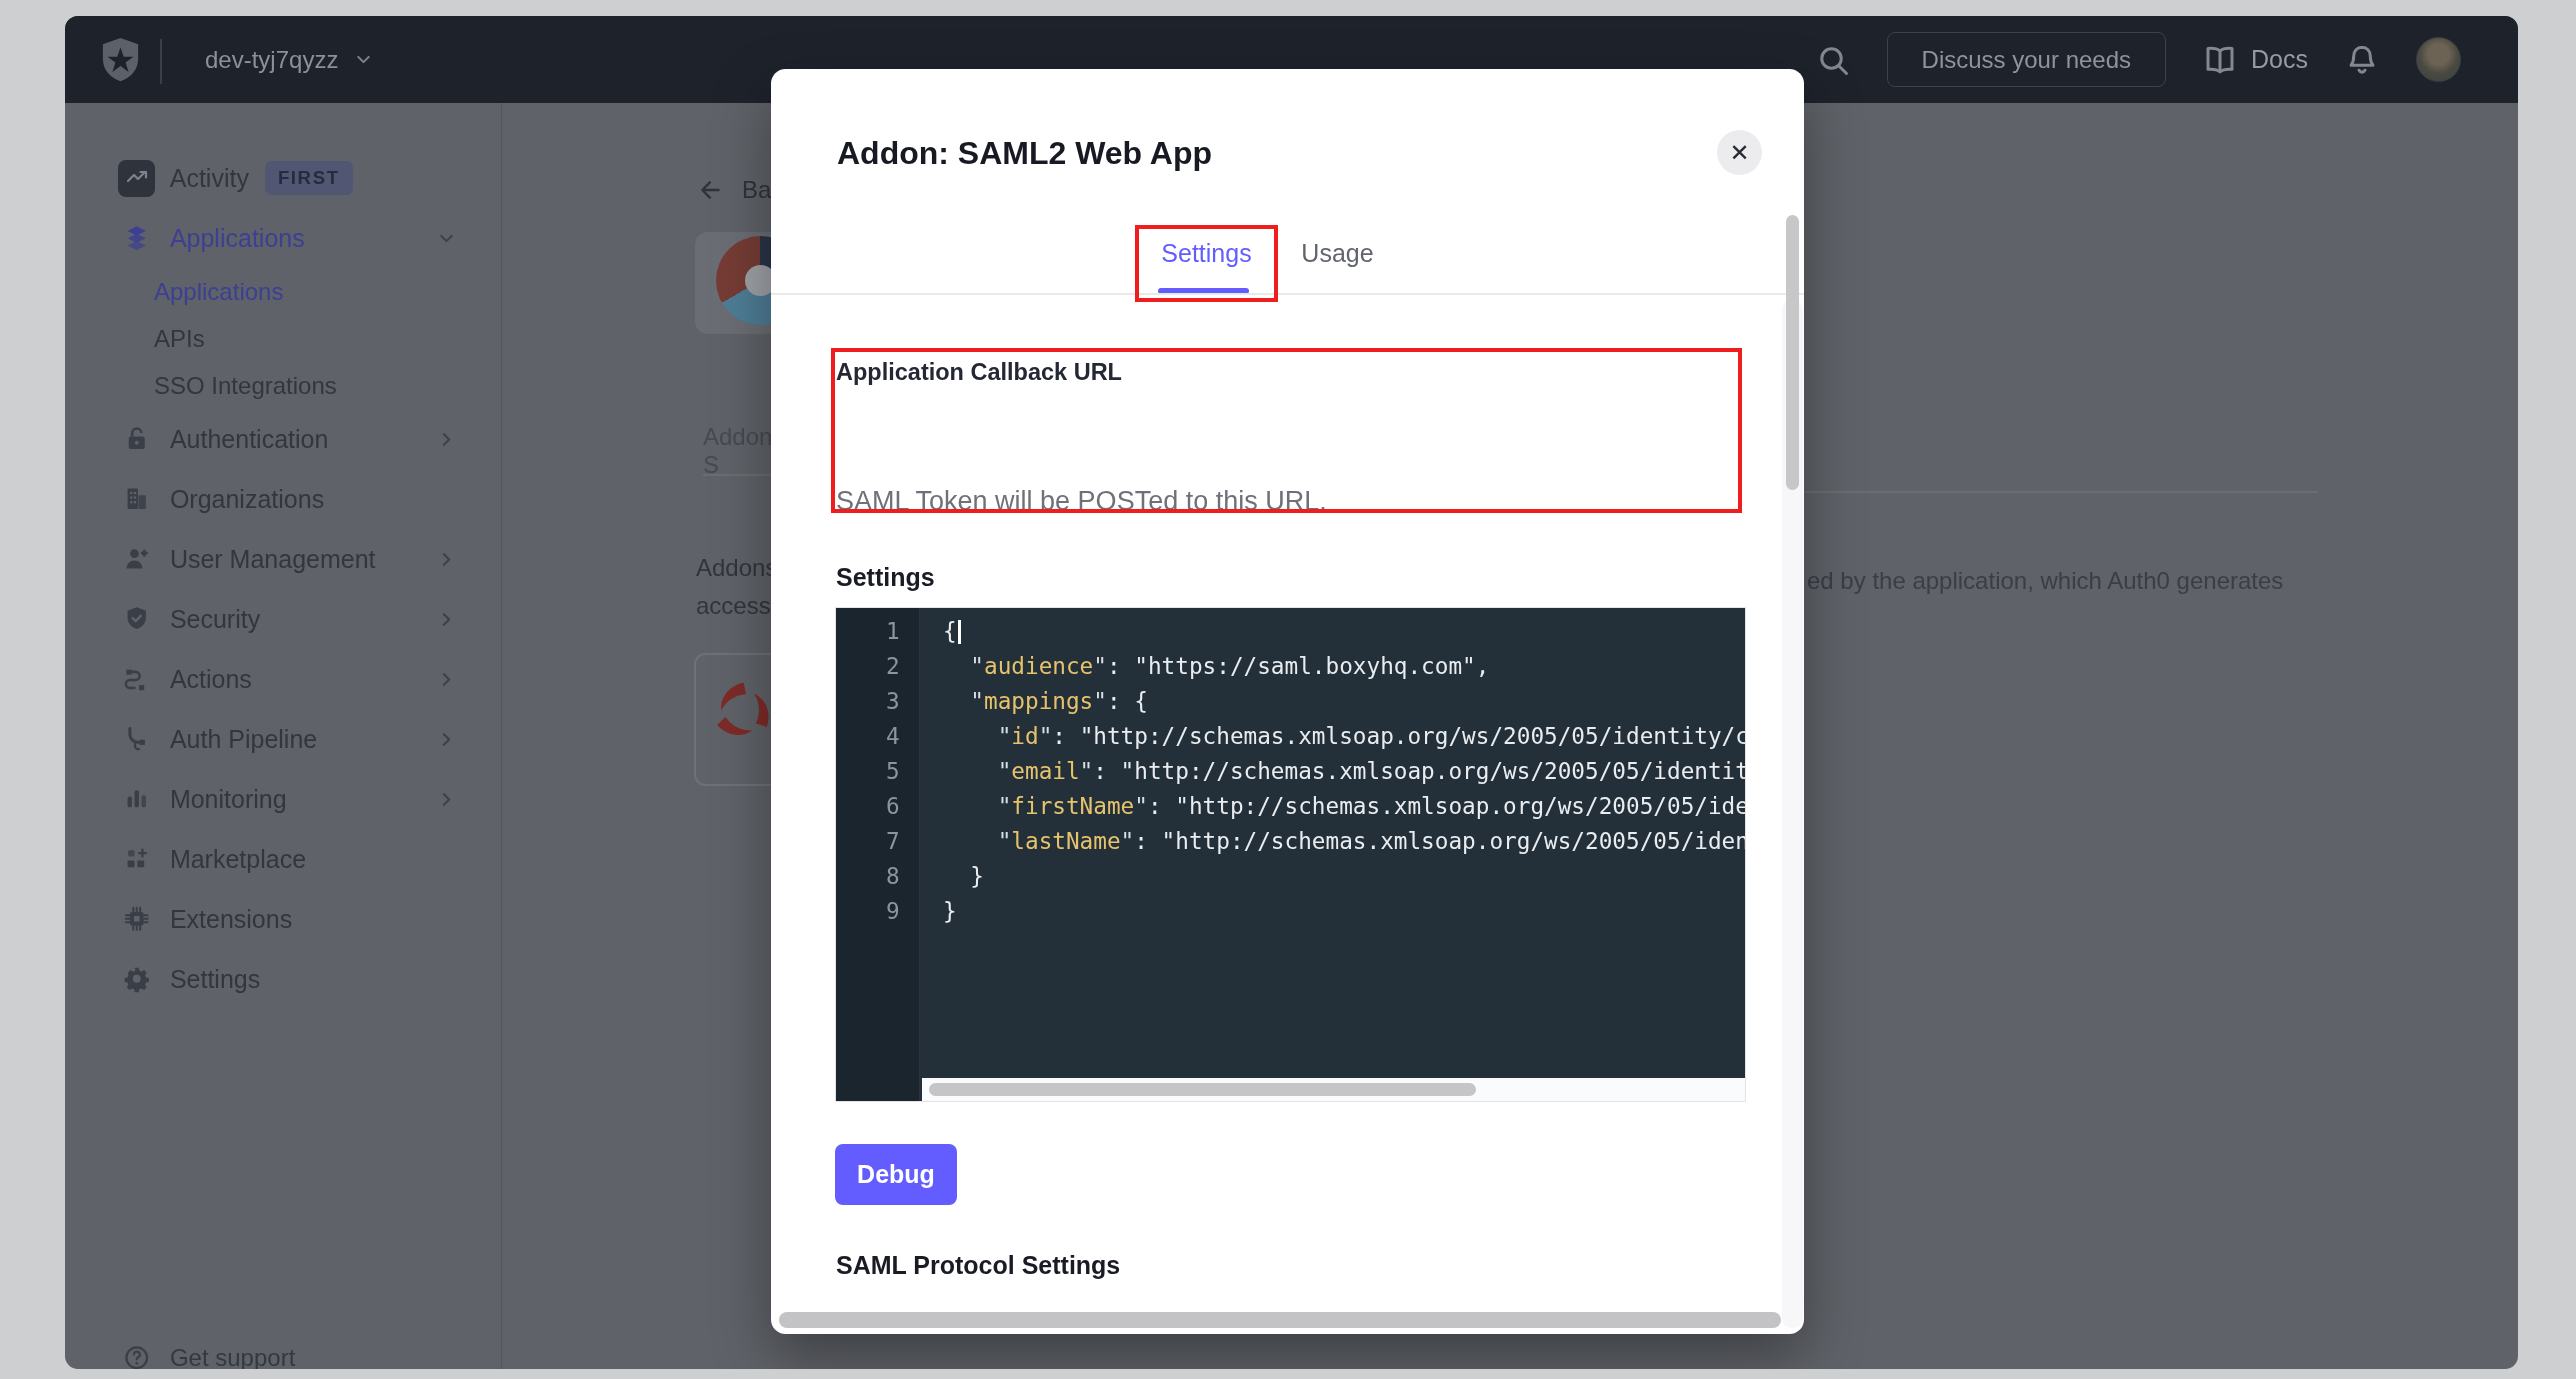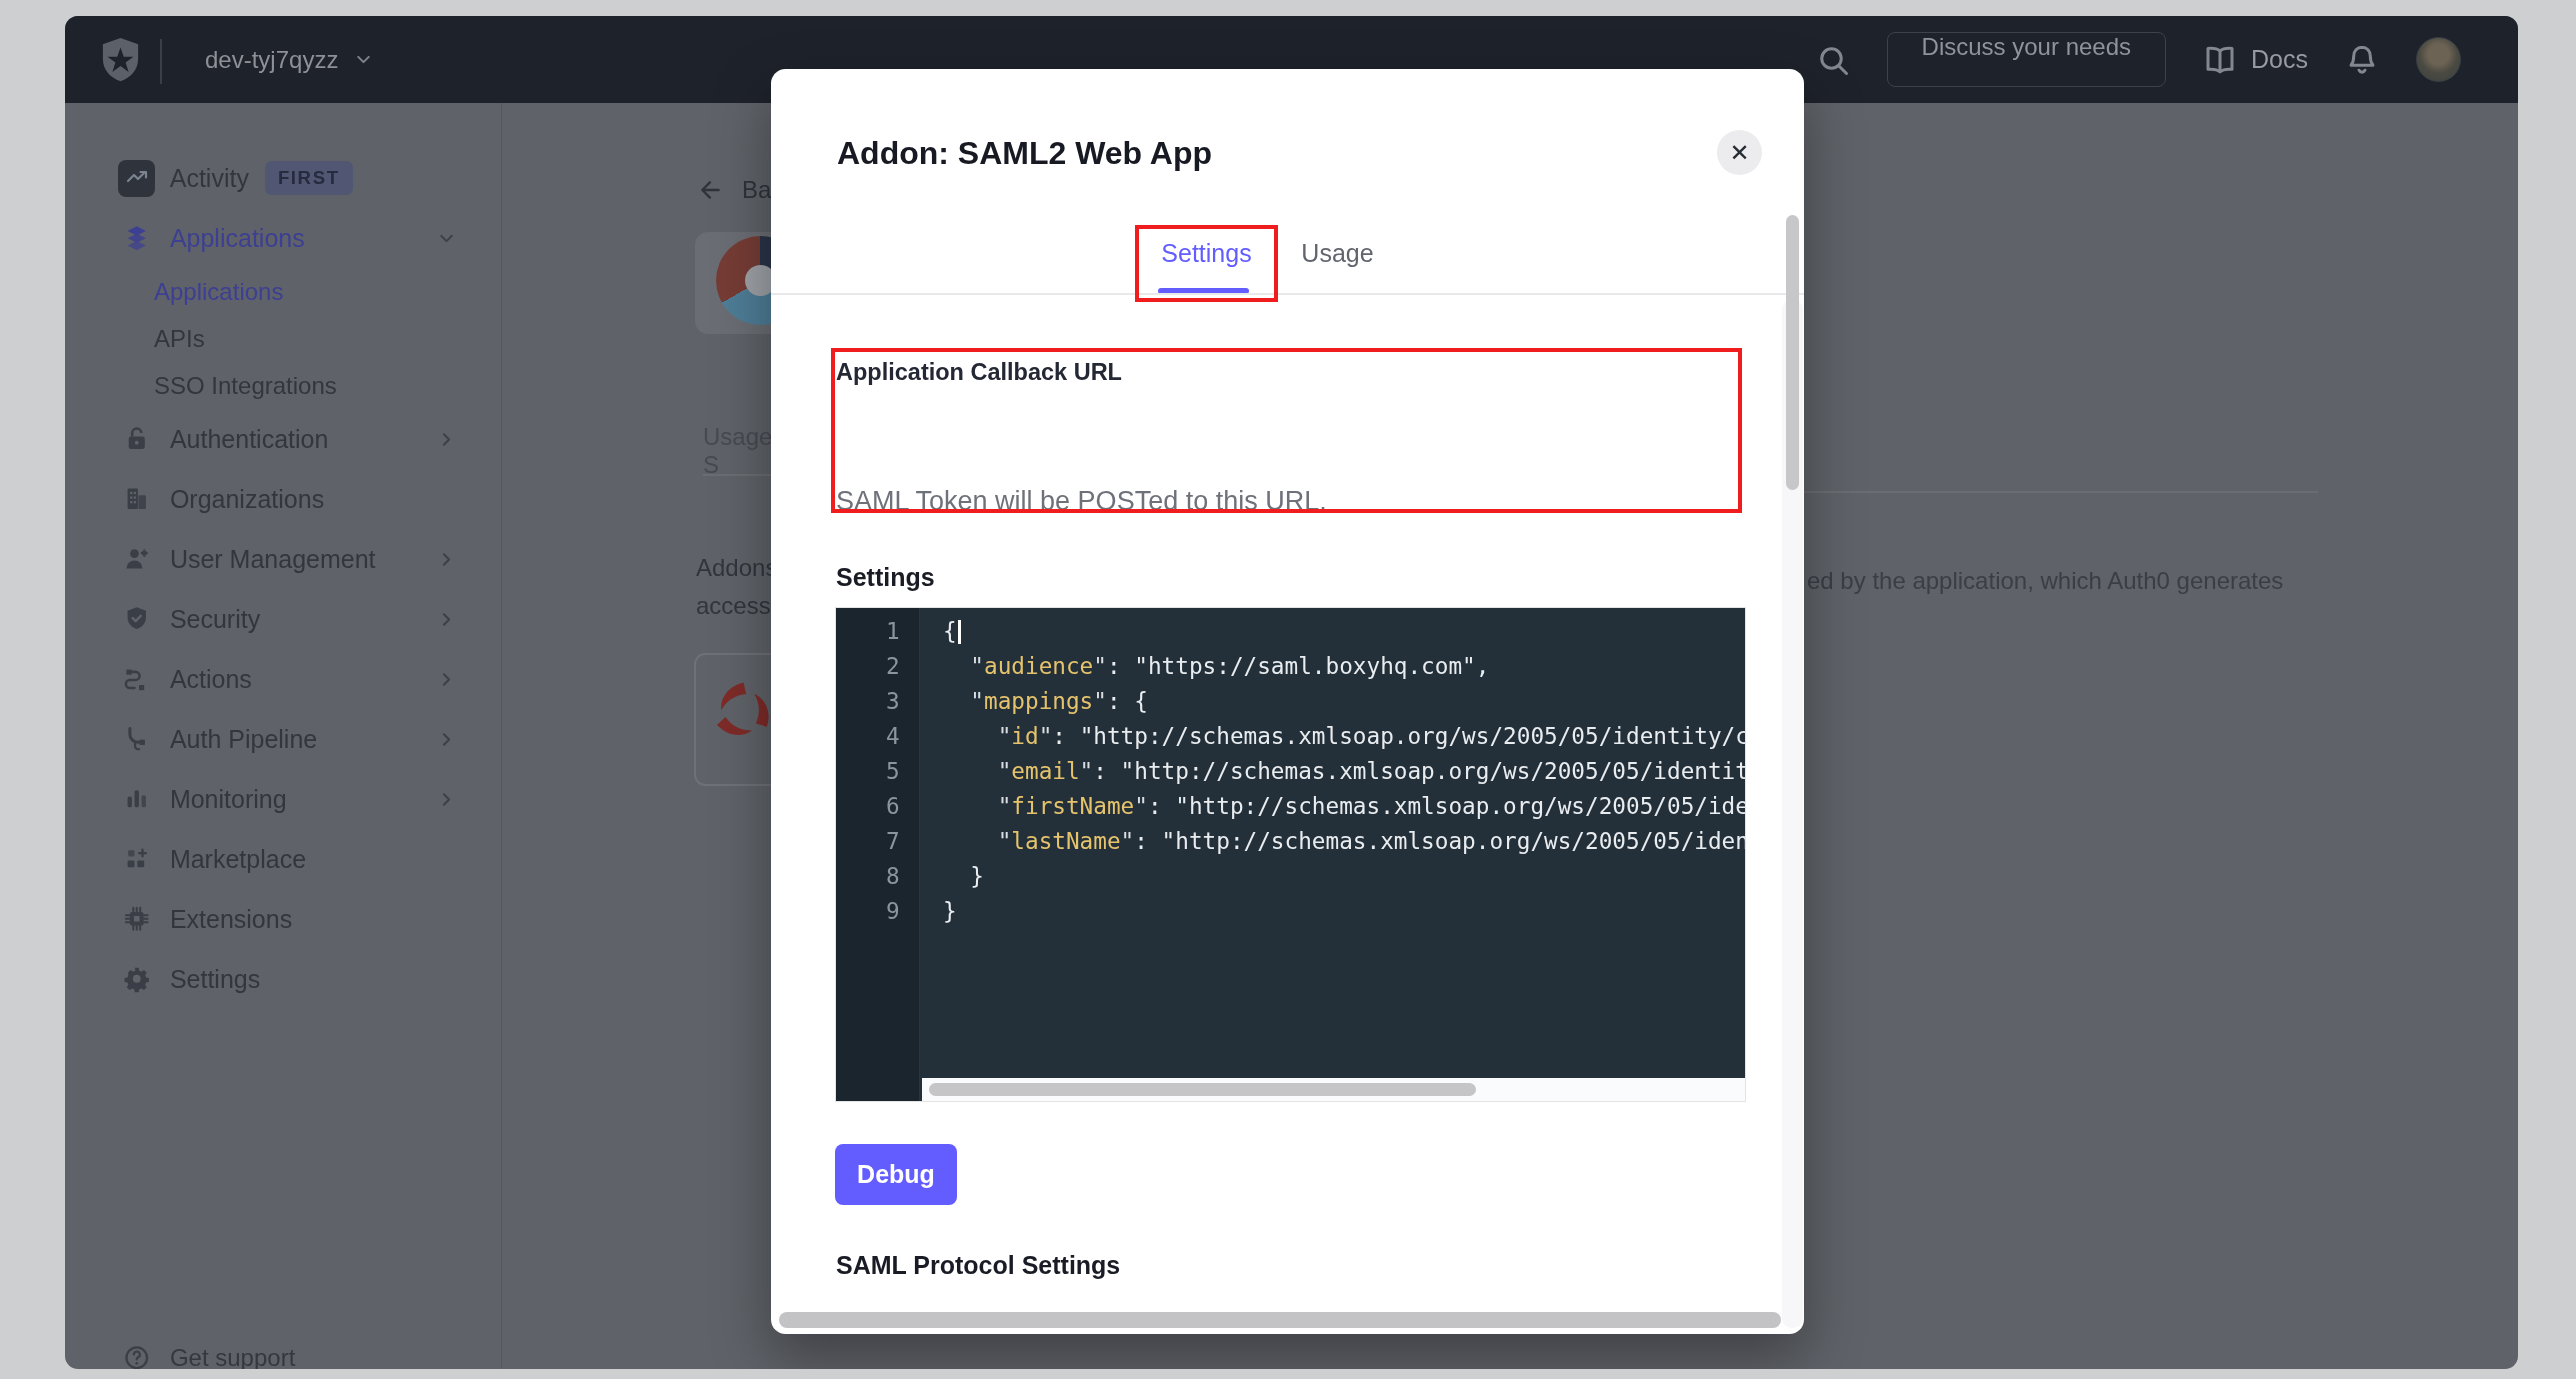--- a/index.html
+++ b/index.html
@@ -16,21 +16,21 @@
   
   .app{position:absolute;left:65px;top:16px;width:2453px;height:1353px;background:var(--dim-bg);border-radius:13px;overflow:hidden;}
   
   .topbar{position:absolute;left:0;top:0;width:100%;height:87px;background:var(--topbar-bg);z-index:3;}
   .topbar .logo{position:absolute;left:32px;top:18px;width:47px;height:52px;color:#5b6069;}
   .tb-divider{position:absolute;left:95px;top:22.7px;width:1.6px;height:45px;background:#3b3f48;}
   .tenant{position:absolute;left:140px;top:0;height:87px;display:flex;align-items:center;gap:14.6px;color:#8d9097;font-size:24px;cursor:pointer;}
   .tenant .chev{width:21px;height:21px;color:#7d8188;}
   .tb-right{position:absolute;right:57px;top:0;height:87px;display:flex;align-items:center;gap:36px;color:#868a92;}
   .tb-icon{width:36px;height:36px;color:#83878f;}
-  .discuss-btn{height:55px;padding:0 34px;border:1.6px solid #3e424b;border-radius:8px;background:transparent;color:#8f939a;font-size:24px;font-family:"Liberation Sans",sans-serif;display:flex;}
+  .discuss-btn{height:55px;padding:0 34px;border:1.6px solid #3e424b;border-radius:8px;background:transparent;color:#8f939a;font-size:24px;font-family:"Liberation Sans",sans-serif;display:flex;align-items:center;}
   .docs{display:flex;align-items:center;gap:13px;font-size:25px;color:#979aa1;}
   .avatar{width:45px;height:45px;border-radius:50%;background:radial-gradient(circle at 50% 38%, #6d6354 0 30%, #4a4a42 55%, #3a3f3d 100%);border:0.8px solid #3a3e46;}
   
   .sidebar{position:absolute;left:0;top:87px;bottom:0;width:437px;border-right:1.6px solid var(--dim-line);padding-top:45px;}
   .side-item{display:flex;align-items:center;height:60px;padding-left:58px;color:var(--sidebar-text);font-size:25px;cursor:pointer;}
   .side-item.lvl2{height:47px;padding-left:89px;font-size:24px;}
   .side-item .ic{width:27.5px;height:27.5px;margin-right:19.4px;color:#3a3e47;flex:0 0 auto;}
   .side-item .icon-box{width:37px;height:37px;margin-right:14.6px;margin-left:-4.9px;background:#2f333c;border-radius:8px;display:flex;align-items:center;justify-content:center;color:#7c8390;flex:0 0 auto;}
   .side-item .icon-box svg{width:24px;height:24px;}
   .side-item.purple, .side-item.purple .ic{color:var(--dim-purple);}
@@ -331,21 +331,21 @@
     <div class="back-row">
       <span class="ic">
           <svg viewBox="0 0 24 24">
             <path d="M19 12H5m6-7l-7 7 7 7" fill="none" stroke="currentColor" stroke-width="2.2" stroke-linecap="round" stroke-linejoin="round"></path>
           </svg>
         </span>
       <span>Bac</span>
     </div>
     <div class="app-logo-card"></div>
     <div class="donut"></div>
-    <div class="quick-tab">Usage S</div>
+    <div class="quick-tab">Addon S</div>
     <div class="tab-line"></div>
     <div class="para-frag">
       <div>Addons</div>
       <div>access</div>
     </div>
     <div class="addon-card"></div>
     <span class="swirl">
       <svg viewBox="0 0 100 104" width="65" height="65">
         <g fill="currentColor">
           <path d="M52 6 C 30 10, 14 28, 16 50 C 24 36, 36 26, 56 24 C 54 17, 53 11, 52 6 Z"></path>

